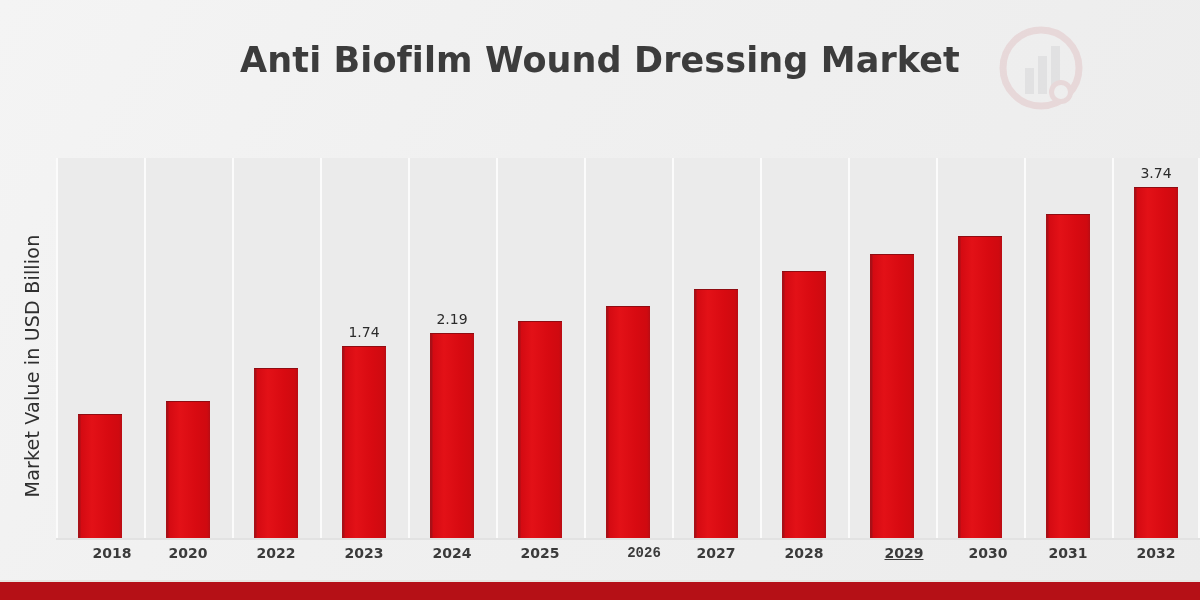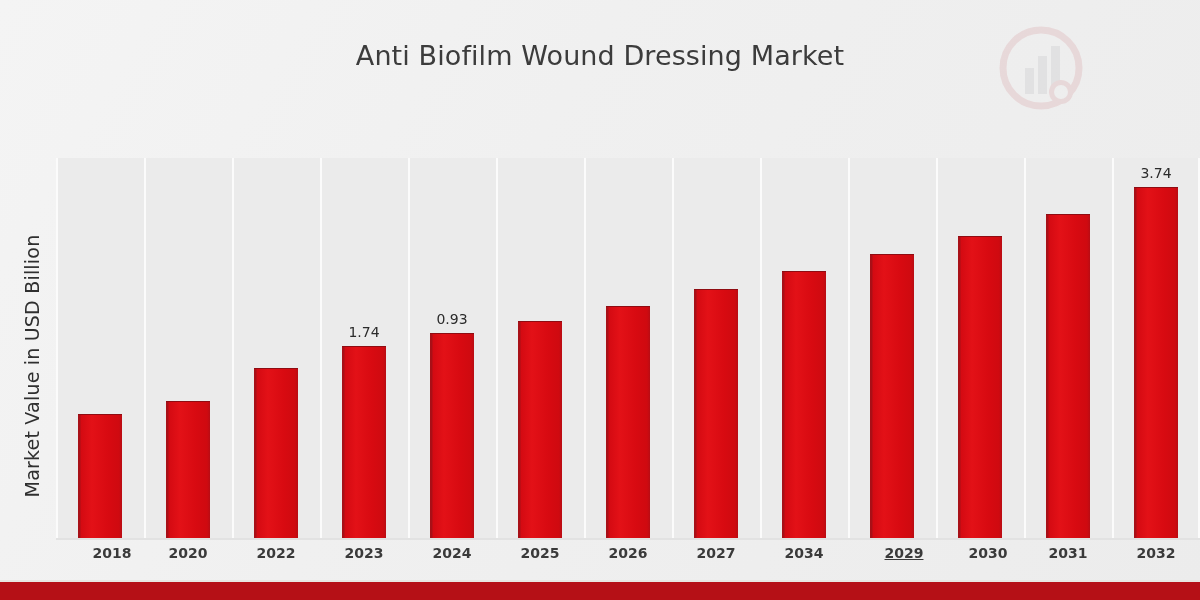--- a/index.html
+++ b/index.html
@@ -12,22 +12,22 @@
     position: relative;
     width: 1200px; height: 600px;
     background: linear-gradient(120deg, #f4f4f4 0%, #f0f0f0 40%, #ececec 100%);
   }
 
   
   #chart-title {
     position: absolute;
     left: 0; right: 0; top: 40px;
     text-align: center;
-    font-size: 27px;
-    font-weight: 400;
+    font-size: 35px;
+    font-weight: 700;
     color: #3c3c3c;
     letter-spacing: 0.1px;
   }
 
   
   #watermark {
     position: absolute;
     left: 995px; top: 22px;
     width: 92px; height: 92px;
     opacity: 0.13;
@@ -168,21 +168,21 @@
       </div>
       <div class="bar-slot" style="left: 176px; width: 88px;">
         <div class="bar" style="height: 171px;"></div>
       </div>
       <div class="bar-slot" style="left: 264px; width: 88px;">
         <div class="bar" style="height: 193px;"></div>
         <div class="bar-label" style="bottom: 199px;">1.74</div>
       </div>
       <div class="bar-slot" style="left: 352px; width: 88px;">
         <div class="bar" style="height: 206px;"></div>
-        <div class="bar-label" style="bottom: 212px;">0.93</div>
+        <div class="bar-label" style="bottom: 212px;">2.19</div>
       </div>
       <div class="bar-slot" style="left: 440px; width: 88px;">
         <div class="bar" style="height: 218px;"></div>
       </div>
       <div class="bar-slot" style="left: 528px; width: 88px;">
         <div class="bar" style="height: 233px;"></div>
       </div>
       <div class="bar-slot" style="left: 616px; width: 88px;">
         <div class="bar" style="height: 250px;"></div>
       </div>
@@ -204,23 +204,23 @@
       </div>
     </div>
   <div id="baseline"></div>
   <div id="x-axis">
       <div class="x-tick" style="left: 12px; width: 88px;">2018</div>
       <div class="x-tick" style="left: 88px; width: 88px;">2020</div>
       <div class="x-tick" style="left: 176px; width: 88px;">2022</div>
       <div class="x-tick" style="left: 264px; width: 88px;">2023</div>
       <div class="x-tick" style="left: 352px; width: 88px;">2024</div>
       <div class="x-tick" style="left: 440px; width: 88px;">2025</div>
-      <div class="x-tick" style="left: 528px; width: 88px;">2026</div>
+      <div class="x-tick" style="left: 544px; width: 88px; font-family: Liberation Mono, monospace;">2026</div>
       <div class="x-tick" style="left: 616px; width: 88px;">2027</div>
-      <div class="x-tick" style="left: 704px; width: 88px;">2034</div>
+      <div class="x-tick" style="left: 704px; width: 88px;">2028</div>
       <div class="x-tick" style="left: 804px; width: 88px; text-decoration: underline;">2029</div>
       <div class="x-tick" style="left: 888px; width: 88px;">2030</div>
       <div class="x-tick" style="left: 968px; width: 88px;">2031</div>
       <div class="x-tick" style="left: 1056px; width: 88px;">2032</div>
     </div>
 
   <div id="footer-divider"></div>
   <div id="footer-bar"></div>
 
 </div>

